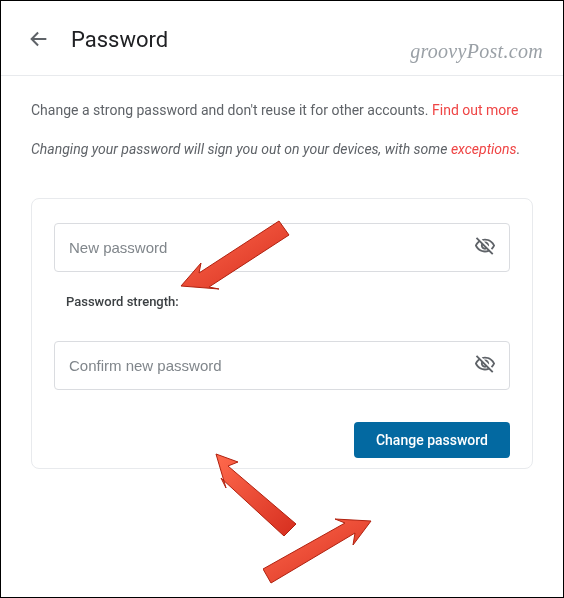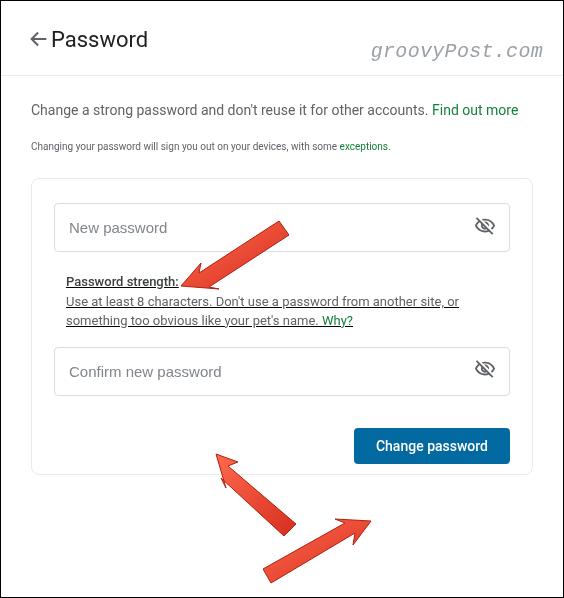--- a/index.html
+++ b/index.html
@@ -15,60 +15,62 @@
     .header {
       display: flex;
       align-items: center;
       justify-content: space-between;
       padding: 14px 20px 12px 26px;
       border-bottom: 1px solid #e8eaed;
     }
     .header-left {
       display: flex;
       align-items: flex-start;
+      gap: 20px;
     }
     .back-arrow {
       width: 24px;
       height: 24px;
       display: flex;
       align-items: center;
       justify-content: center;
       cursor: pointer;
       color: #5f6368;
     }
     .page-title {
       font-size: 22px;
       font-weight: 400;
       color: #202124;
     }
     .watermark {
-      font-family: Liberation Mono, monospace;
+      font-family: Liberation Serif, serif;
       font-style: italic;
       font-size: 20px;
       color: #9aa0a6;
       letter-spacing: 0.3px;
       margin-top: 25px;
     }
     .content {
       padding: 24px 30px 10px 30px;
     }
     .intro {
       font-size: 14px;
       color: #5f6368;
       line-height: 1.5;
       margin-bottom: 18px;
     }
     .signout {
-      font-size: 10px;
+      font-size: 14px;
       color: #5f6368;
       line-height: 1.5;
-      margin-bottom: 24px;
+      margin-bottom: 38px;
+      font-style: italic;
     }
     .link {
-      color: #15803d;
+      color: #ef4444;
       cursor: pointer;
     }
     .card {
       border: 1px solid #e8eaed;
       border-radius: 8px;
       padding: 24px 22px 10px 22px;
       position: relative;
     }
     .input-wrap {
       position: relative;
@@ -89,22 +91,21 @@
     .eye-icon {
       position: absolute;
       right: 14px;
       top: 50%;
       transform: translateY(-50%);
       color: #5f6368;
       cursor: pointer;
     }
     .strength-block {
       margin-left: 12px;
-      margin-bottom: 16px;
-      text-decoration: underline;
+      margin-bottom: 32px;
     }
     .strength-label {
       font-size: 13px;
       font-weight: 500;
       color: #3c4043;
       margin-bottom: 4px;
     }
     .strength-help {
       font-size: 13px;
       color: #5f6368;
@@ -165,23 +166,20 @@
       <input type="password" class="input-field" placeholder="New password" style="">
       <span class="eye-icon">
         <svg width="22" height="22" viewBox="0 0 24 24" fill="#5f6368">
           <path d="M12 6c3.79 0 7.17 2.13 8.82 5.5-.59 1.22-1.42 2.27-2.41 3.12l1.42 1.42c1.38-1.23 2.49-2.77 3.18-4.54C21.27 7.11 17 4 12 4c-1.27 0-2.49.2-3.64.57l1.65 1.65C10.66 6.09 11.32 6 12 6zm-1.07 1.14L13 9.21c.57.25 1.03.71 1.28 1.28l2.07 2.07c.08-.34.14-.7.14-1.07C16.5 9.01 14.48 7 12 7c-.37 0-.72.05-1.07.14zM2.01 3.87l2.68 2.68C3.06 7.83 1.77 9.53 1 11.5 2.73 15.89 7 19 12 19c1.52 0 2.98-.29 4.32-.82l3.42 3.42 1.41-1.41L3.42 2.45 2.01 3.87zm7.5 7.5l2.61 2.61c-.04.01-.08.02-.12.02-1.38 0-2.5-1.12-2.5-2.5 0-.05.01-.08.01-.13zm-3.4-3.4l1.75 1.75c-.23.55-.36 1.15-.36 1.78 0 2.48 2.02 4.5 4.5 4.5.63 0 1.23-.13 1.77-.36l.98.98c-.88.24-1.8.38-2.75.38-3.79 0-7.17-2.13-8.82-5.5.7-1.43 1.72-2.61 2.93-3.53z"></path>
         </svg>
       </span>
     </div>
 
     <div class="strength-block">
       <div class="strength-label">Password strength:</div>
-      <div class="strength-help">
-        <span>Use at least 8 characters. Don't use a password from another site, or something too obvious like your pet's name. </span><span class="link">Why?</span>
-      </div>
     </div>
 
     <div class="input-wrap">
       <input type="password" class="input-field" placeholder="Confirm new password" style="">
       <span class="eye-icon">
         <svg width="22" height="22" viewBox="0 0 24 24" fill="#5f6368">
           <path d="M12 6c3.79 0 7.17 2.13 8.82 5.5-.59 1.22-1.42 2.27-2.41 3.12l1.42 1.42c1.38-1.23 2.49-2.77 3.18-4.54C21.27 7.11 17 4 12 4c-1.27 0-2.49.2-3.64.57l1.65 1.65C10.66 6.09 11.32 6 12 6zm-1.07 1.14L13 9.21c.57.25 1.03.71 1.28 1.28l2.07 2.07c.08-.34.14-.7.14-1.07C16.5 9.01 14.48 7 12 7c-.37 0-.72.05-1.07.14zM2.01 3.87l2.68 2.68C3.06 7.83 1.77 9.53 1 11.5 2.73 15.89 7 19 12 19c1.52 0 2.98-.29 4.32-.82l3.42 3.42 1.41-1.41L3.42 2.45 2.01 3.87zm7.5 7.5l2.61 2.61c-.04.01-.08.02-.12.02-1.38 0-2.5-1.12-2.5-2.5 0-.05.01-.08.01-.13zm-3.4-3.4l1.75 1.75c-.23.55-.36 1.15-.36 1.78 0 2.48 2.02 4.5 4.5 4.5.63 0 1.23-.13 1.77-.36l.98.98c-.88.24-1.8.38-2.75.38-3.79 0-7.17-2.13-8.82-5.5.7-1.43 1.72-2.61 2.93-3.53z"></path>
         </svg>
       </span>
     </div>

